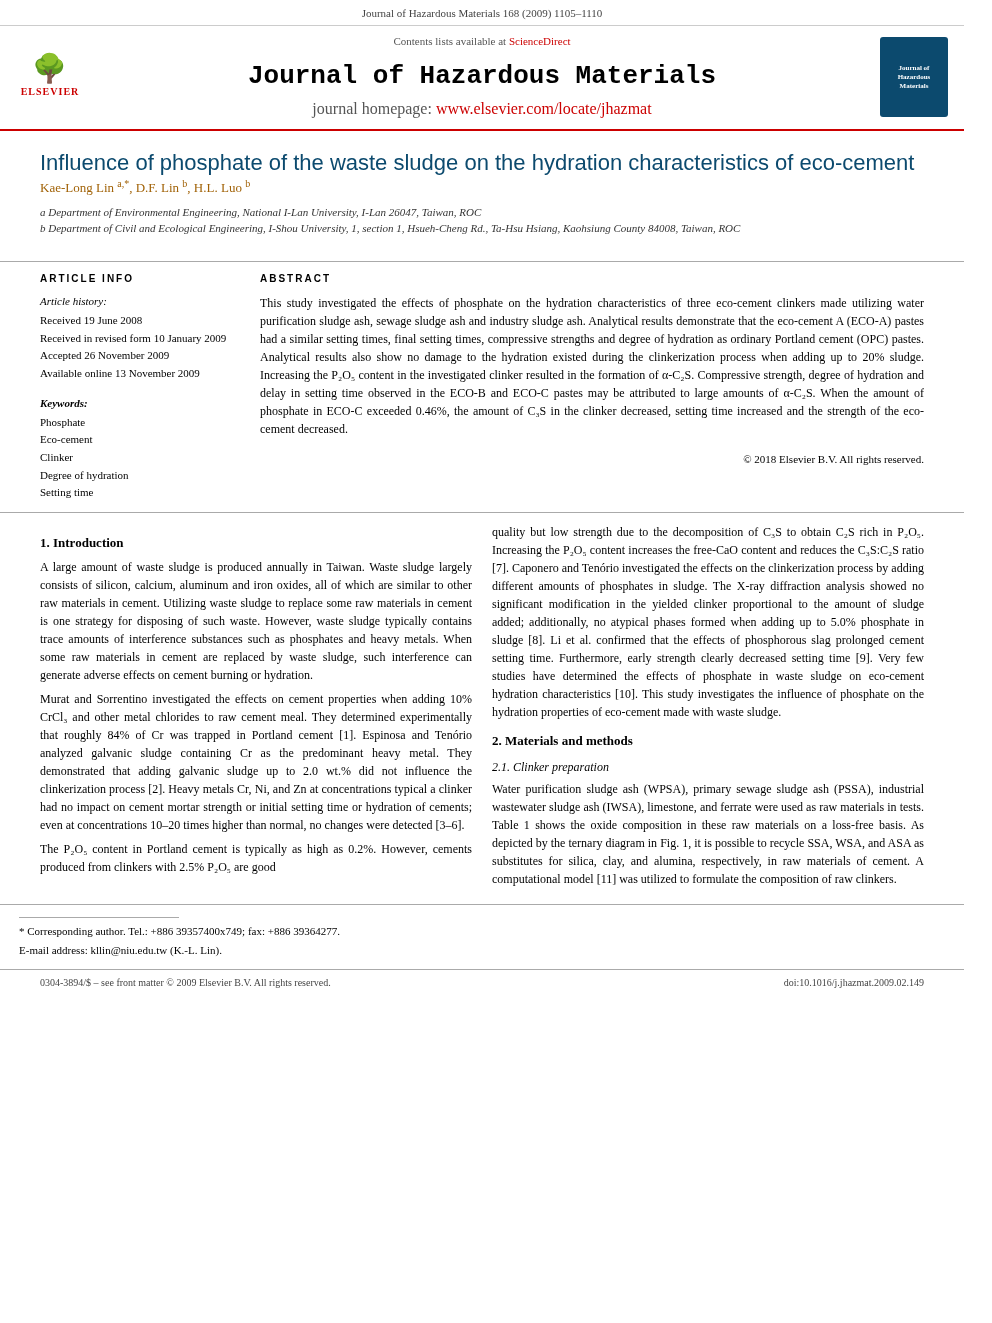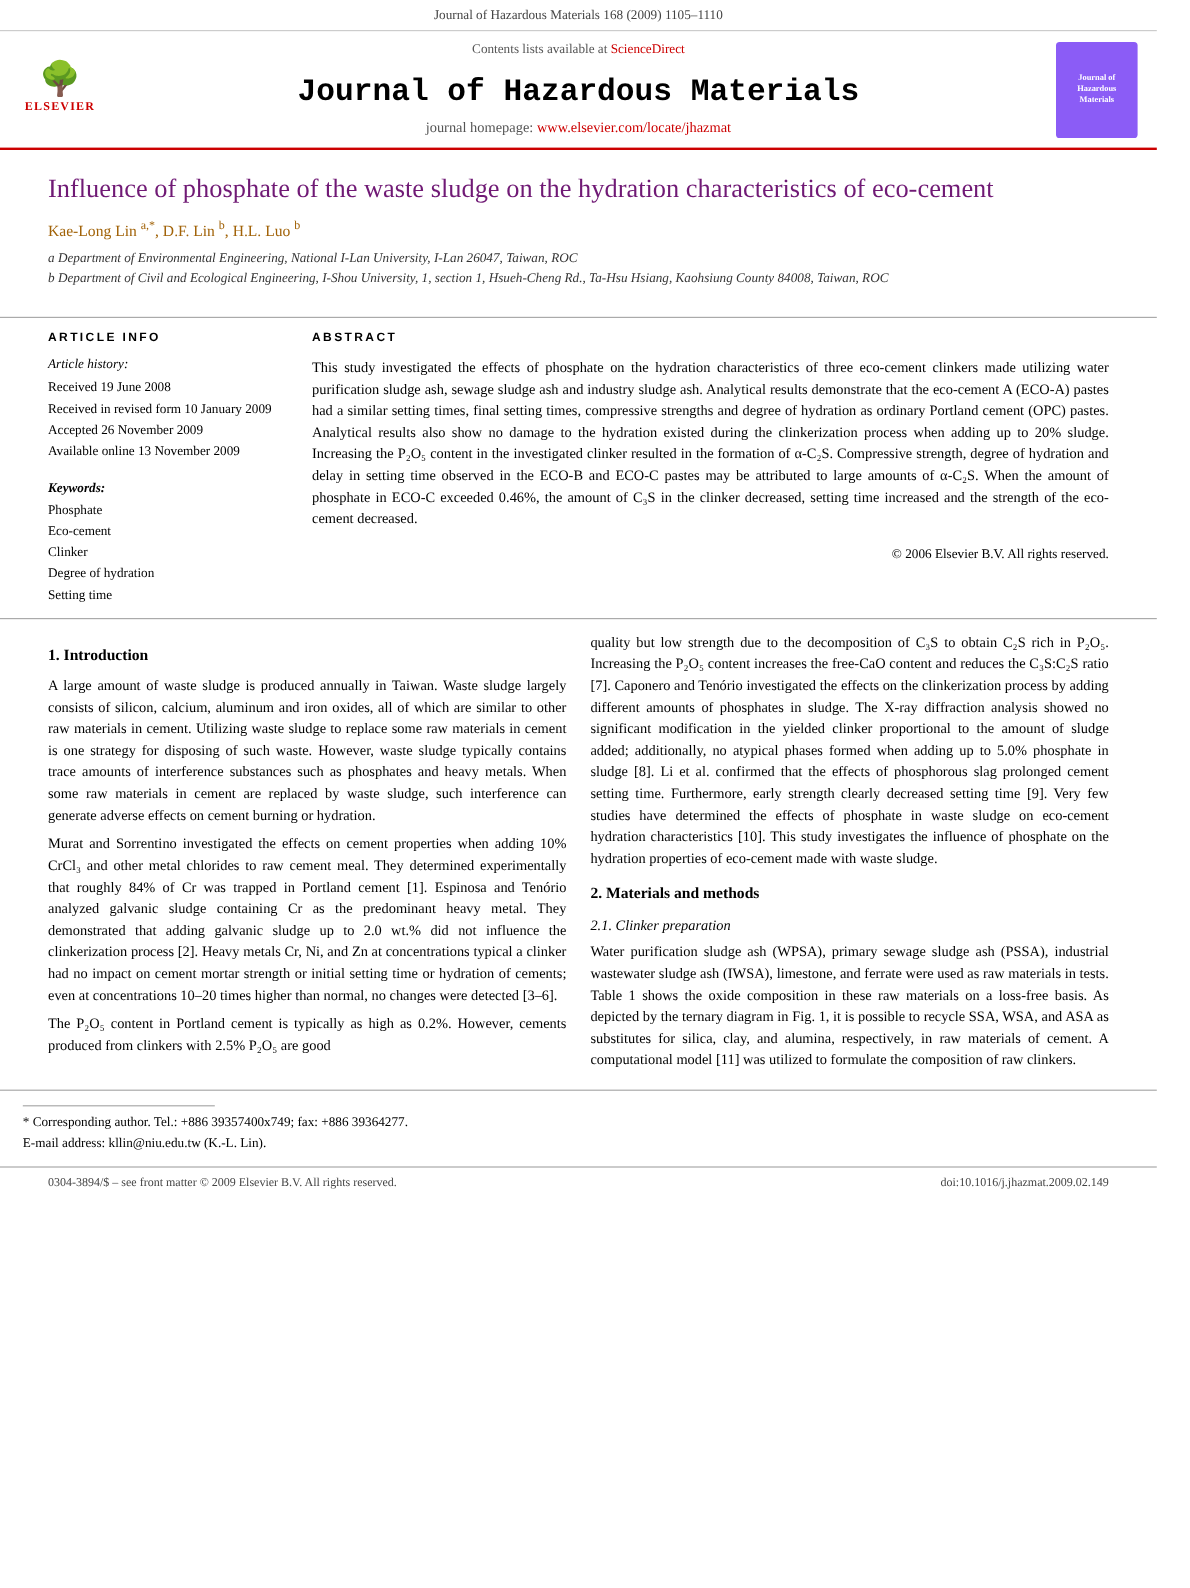--- a/index.html
+++ b/index.html
@@ -74,59 +74,58 @@
       font-weight: normal;
     }
     .journal-title-main {
       font-size: 26px;
       font-weight: bold;
       color: #000;
       font-family: Liberation Mono, monospace;
       margin: 4px 0;
     }
     .journal-homepage {
-      font-size: 12px;
+      font-size: 16px;
       color: #555;
     }
     .journal-homepage a {
       color: #c00;
       text-decoration: none;
     }
     .journal-logo-img {
       width: 80px;
       display: flex;
       align-items: center;
       justify-content: center;
     }
     .journal-logo-box {
       width: 68px;
       height: 80px;
-      background: #8b5cf6;
+      background: #0c4a6e;
       border-radius: 3px;
       display: flex;
       flex-direction: column;
       align-items: center;
       justify-content: center;
       color: #fff;
       font-size: 8px;
       font-weight: bold;
       text-align: center;
       padding: 12px;
     }
     
     .article-section {
       padding: 18px 40px 10px 40px;
     }
     .article-title {
       font-size: 22px;
       font-weight: normal;
-      color: #701a75;
+      color: #0c4a6e;
       line-height: 1.3;
-      margin-bottom: 10px;
-      font-family: Liberation Serif, serif;
+      font-family: Liberation Sans, sans-serif;
     }
     .authors {
       font-size: 13px;
       color: #a16207;
       margin-bottom: 6px;
     }
     .authors sup {
       font-size: 10px;
     }
     .affiliations {
@@ -317,21 +316,21 @@
       <div class="keyword-item">Phosphate</div>
       <div class="keyword-item">Eco-cement</div>
       <div class="keyword-item">Clinker</div>
       <div class="keyword-item">Degree of hydration</div>
       <div class="keyword-item">Setting time</div>
     </div>
 
     <div class="col-right">
       <div class="section-label">ABSTRACT</div>
       <div class="abstract-text">This study investigated the effects of phosphate on the hydration characteristics of three eco-cement clinkers made utilizing water purification sludge ash, sewage sludge ash and industry sludge ash. Analytical results demonstrate that the eco-cement A (ECO-A) pastes had a similar setting times, final setting times, compressive strengths and degree of hydration as ordinary Portland cement (OPC) pastes. Analytical results also show no damage to the hydration existed during the clinkerization process when adding up to 20% sludge. Increasing the P₂O₅ content in the investigated clinker resulted in the formation of α-C₂S. Compressive strength, degree of hydration and delay in setting time observed in the ECO-B and ECO-C pastes may be attributed to large amounts of α-C₂S. When the amount of phosphate in ECO-C exceeded 0.46%, the amount of C₃S in the clinker decreased, setting time increased and the strength of the eco-cement decreased.</div>
-      <div class="copyright-line">© 2006 Elsevier B.V. All rights reserved.</div>
+      <div class="copyright-line">© 2018 Elsevier B.V. All rights reserved.</div>
     </div>
   </div>
 
   <div class="body-section">
     <div class="body-two-col">
 
       <div class="body-col">
         <div class="section-heading">
           <span>1.</span>
           <span>Introduction</span>

